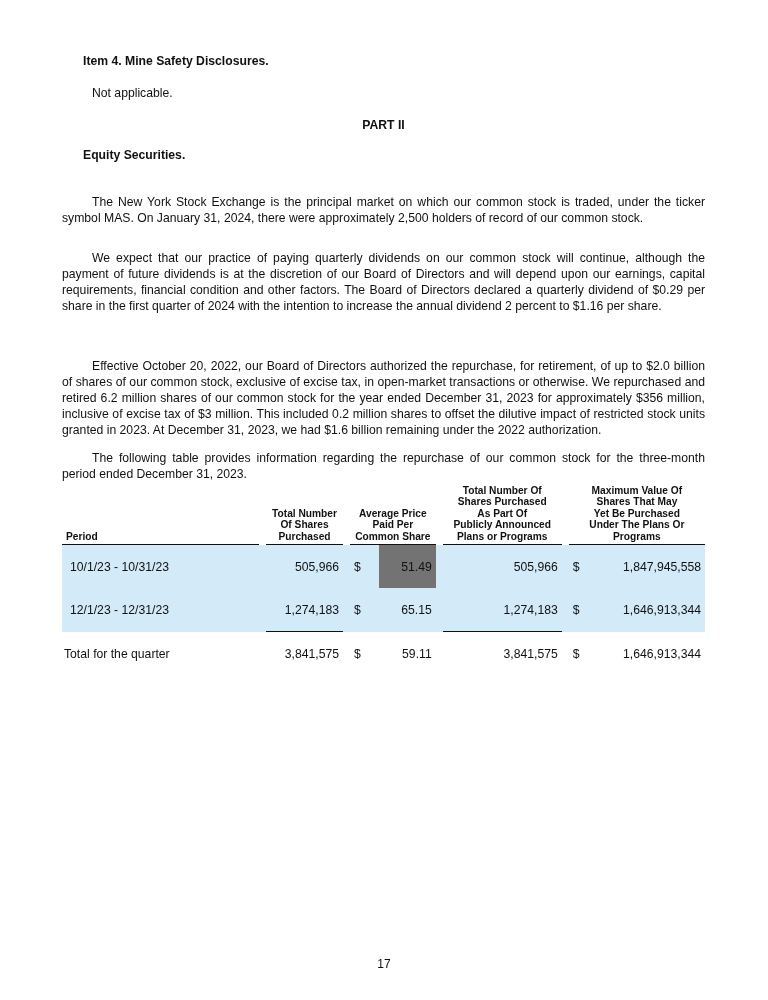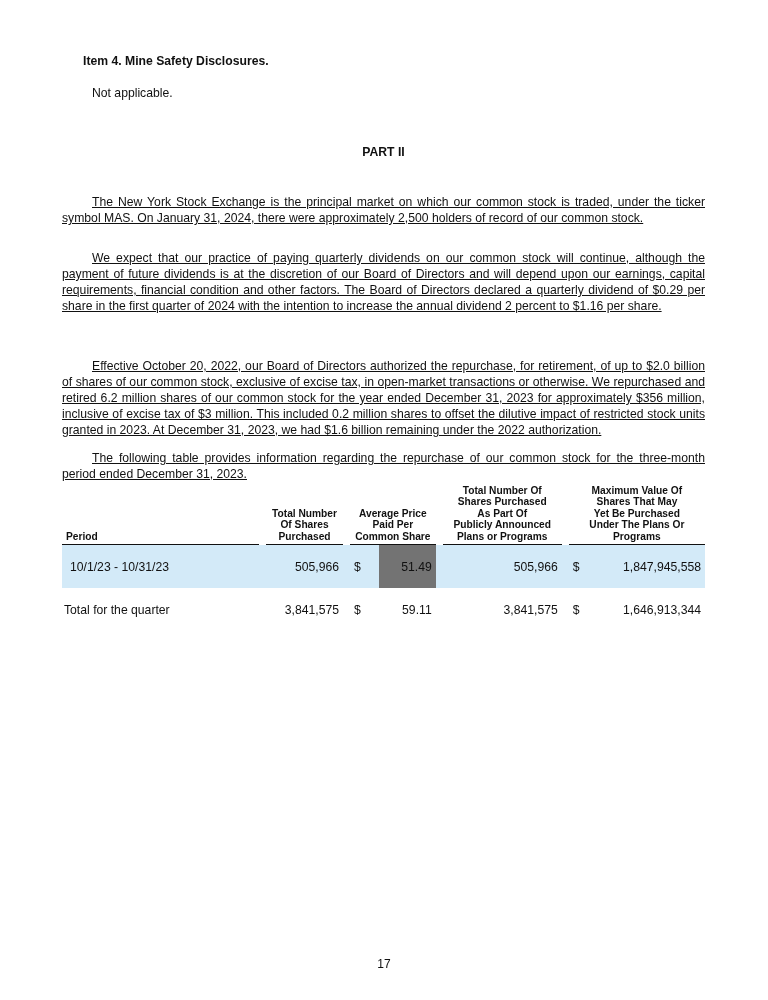--- a/index.html
+++ b/index.html
@@ -8,21 +8,21 @@
     font-family: "Liberation Sans", sans-serif; color: #111;
     font-size: 12.2px; line-height: 16px;
   }
   .page { position: absolute; left: 62px; top: 0; width: 643px; }
   .h-item { position: absolute; left: 0; font-weight: bold; padding-left: 21px; }
   .indent-text { position: absolute; left: 30px; }
   .center { position: absolute; left: 0; width: 643px; text-align: center; font-weight: bold; }
   .item5 { position: absolute; left: 0; top: 147px; width: 643px; font-weight: bold; text-align: justify; }
   .item5 .l2 { padding-left: 21px; display: block; }
   .para { position: absolute; left: 0; width: 643px; text-align: justify; }
-  .para .first { text-indent: 30px; display: block; text-decoration: underline; }
+  .para .first { text-indent: 30px; display: block; }
   table.rep {
     position: absolute; left: 0; top: 485px; width: 643px;
     border-collapse: separate; border-spacing: 0; font-size: 12.2px;
   }
   table.rep th {
     font-size: 10.2px; line-height: 11.4px; font-weight: bold; vertical-align: bottom;
     text-align: center; padding: 0 0 2px 0; border-bottom: 1.6px solid #111;
   }
   table.rep th.period { text-align: left; padding-left: 4px; }
   table.rep th.gap, table.rep td.gap { border-bottom: none; width: 8px; padding: 0; }
@@ -37,23 +37,24 @@
   .page-num { position: absolute; left: 0; width: 768px; top: 956px; text-align: center; font-size: 12px; }
 </style>
 </head>
 <body>
 
 <div class="page">
 
   <div class="h-item" style="top:53px;">Item 4.  Mine Safety Disclosures.</div>
   <div class="indent-text" style="top:85px;">Not applicable.</div>
 
-  <div class="center" style="top:117px;margin-top:27px;">PART II</div>
+  <div class="center" style="top:117px;">PART II</div>
 
   <div class="item5">
+    <span class="l2">Equity Securities.</span>
   </div>
 
   <div class="para" style="top:194px;">
     <span class="first">The New York Stock Exchange is the principal market on which our common stock is traded, under the ticker symbol MAS. On January 31, 2024, there were approximately 2,500 holders of record of our common stock.</span>
   </div>
 
   <div class="para" style="top:250px;">
     <span class="first">We expect that our practice of paying quarterly dividends on our common stock will continue, although the payment of future dividends is at the discretion of our Board of Directors and will depend upon our earnings, capital requirements, financial condition and other factors. The Board of Directors declared a quarterly dividend of $0.29 per share in the first quarter of 2024 with the intention to increase the annual dividend 2 percent to $1.16 per share.</span>
   </div>
 
@@ -119,20 +120,33 @@
         <td class="num" style="background: rgb(211, 234, 248);">505,966</td>
         <td class="gap" style="background: rgb(211, 234, 248);"></td>
         <td class="dollar" style="background: rgb(211, 234, 248);">$</td>
         <td class="num" style="background: #737373;">51.49</td>
         <td class="gap" style="background: rgb(211, 234, 248);"></td>
         <td class="num" style="background: rgb(211, 234, 248);">505,966</td>
         <td class="gap" style="background: rgb(211, 234, 248);"></td>
         <td class="dollar" style="background: rgb(211, 234, 248);">$</td>
         <td class="num" style="background: rgb(211, 234, 248);">1,847,945,558</td>
       </tr>
+      <tr class="shade under">
+        <td class="period" style="background: rgb(211, 234, 248);">12/1/23 - 12/31/23</td>
+        <td class="gap" style="background: rgb(211, 234, 248);"></td>
+        <td class="num ul" style="background: rgb(211, 234, 248);">1,274,183</td>
+        <td class="gap" style="background: rgb(211, 234, 248);"></td>
+        <td class="dollar" style="background: rgb(211, 234, 248);">$</td>
+        <td class="num" style="background: rgb(211, 234, 248);">65.15</td>
+        <td class="gap" style="background: rgb(211, 234, 248);"></td>
+        <td class="num ul" style="background: rgb(211, 234, 248);">1,274,183</td>
+        <td class="gap" style="background: rgb(211, 234, 248);"></td>
+        <td class="dollar" style="background: rgb(211, 234, 248);">$</td>
+        <td class="num" style="background: rgb(211, 234, 248);">1,646,913,344</td>
+      </tr>
       <tr>
         <td class="period-total">Total for the quarter</td>
         <td class="gap"></td>
         <td class="num">3,841,575</td>
         <td class="gap"></td>
         <td class="dollar">$</td>
         <td class="num">59.11</td>
         <td class="gap"></td>
         <td class="num">3,841,575</td>
         <td class="gap"></td>

